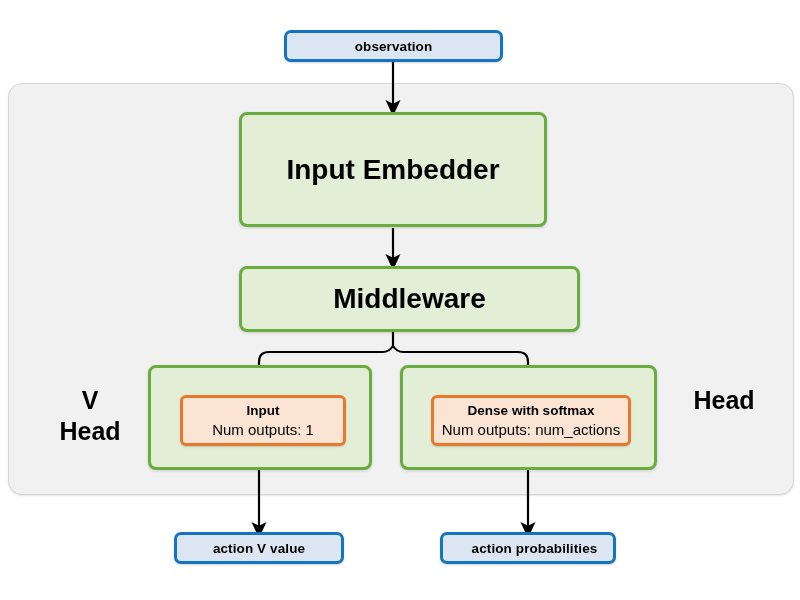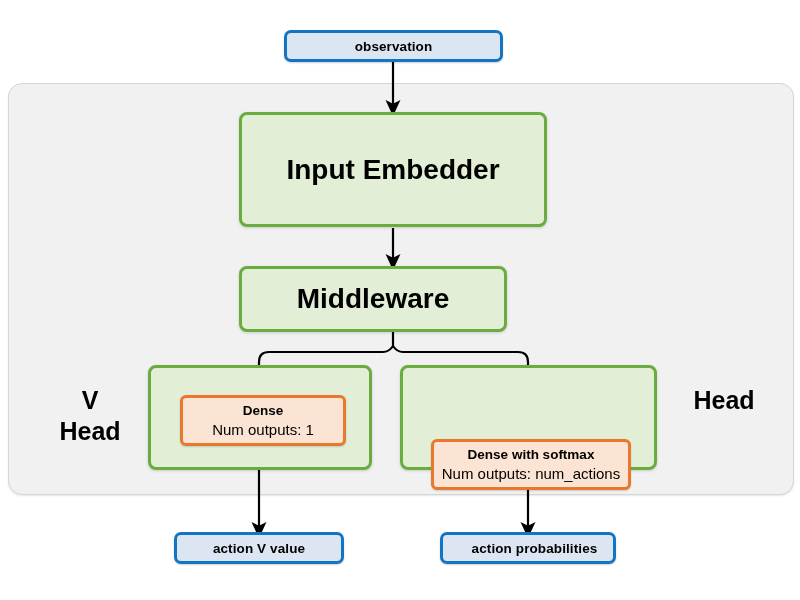--- a/index.html
+++ b/index.html
@@ -139,33 +139,33 @@
   </svg>
 
   <div class="node io-box" style="left:284px; top:30px; width:219px; height:32px;">
     <span>observation</span>
   </div>
 
   <div class="node green-box big-label" style="left:239px; top:112px; width:308px; height:115px;justify-content:center;">
     <span>Input Embedder</span>
   </div>
 
-  <div class="node green-box big-label" style="left:239px; top:266px; width:268px; height:66px;">
+  <div class="node green-box big-label" style="left:239px; top:266px; width:341px; height:66px;">
     <span>Middleware</span>
   </div>
 
   <div class="node head-container" style="left:148px; top:365px; width:224px; height:105px;">
     <div class="node orange-box" style="position:absolute; left:29px; top:27px; width:166px; height:51px;">
-      <span class="orange-title">Dense</span>
+      <span class="orange-title">Input</span>
       <span class="orange-sub">Num outputs: 1</span>
     </div>
   </div>
 
   <div class="node head-container" style="left:400px; top:365px; width:257px; height:105px;">
-    <div class="node orange-box" style="position:absolute; left:28px; top:27px; width:200px; height:51px;margin-top:44px;">
+    <div class="node orange-box" style="position:absolute; left:28px; top:27px; width:200px; height:51px;">
       <span class="orange-title">Dense with softmax</span>
       <span class="orange-sub">Num outputs: num_actions</span>
     </div>
   </div>
 
   <div class="head-label" style="left:38px; top:385px; width:104px;">
     <div>V</div>
     <div>Head</div>
   </div>
 

